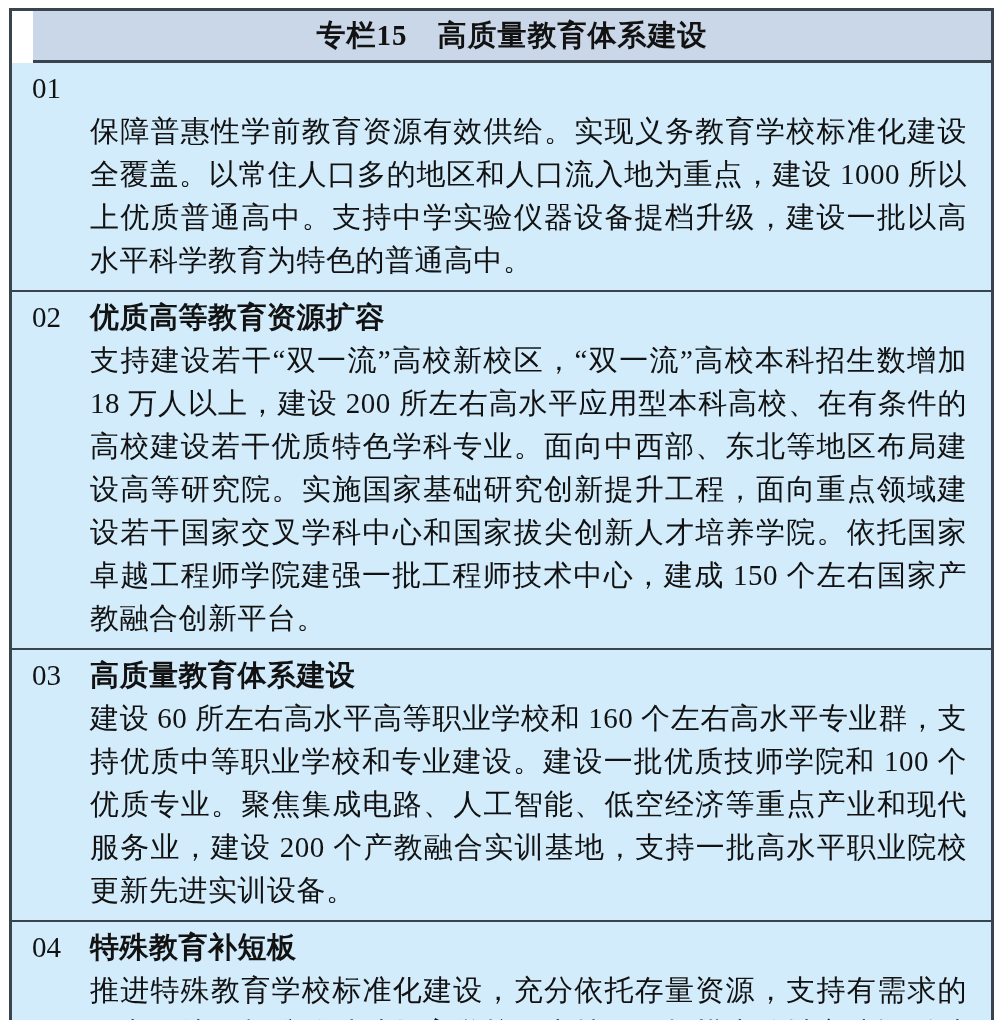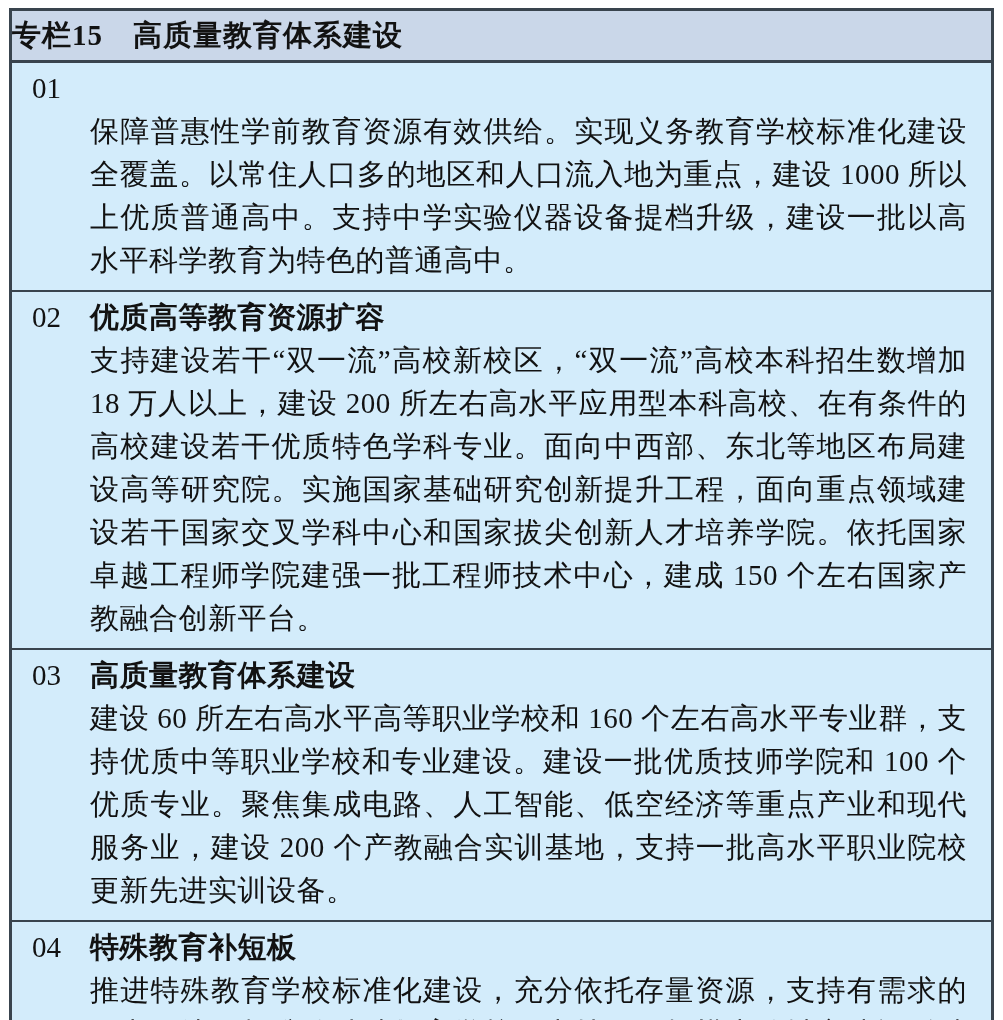--- a/index.html
+++ b/index.html
@@ -21,21 +21,23 @@
   }
   .panel {
     margin: 8px 9px 14px 9px;
     border: 3px solid var(--border);
   }
   .panel-header {
     background: var(--header-bg);
     height: 52px;
     display: flex;
     align-items: center;
+    justify-content: center;
     border-bottom: 3px solid var(--border);
+    margin-left: 21px;
   }
   .panel-title {
     font-size: 29px;
     font-weight: bold;
     letter-spacing: 1px;
   }
   .panel-section {
     background: var(--body-bg);
     padding: 4px 12px 8px 20px;
     border-bottom: 2px solid var(--border);

